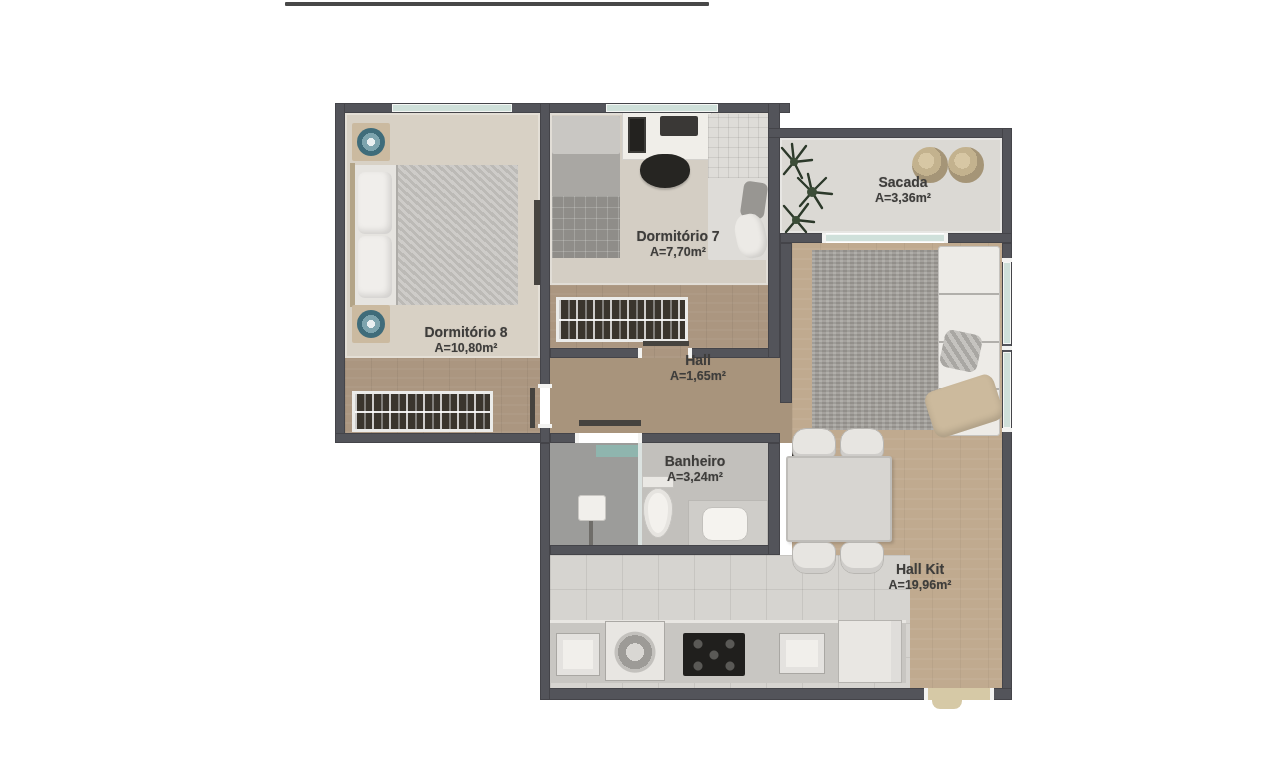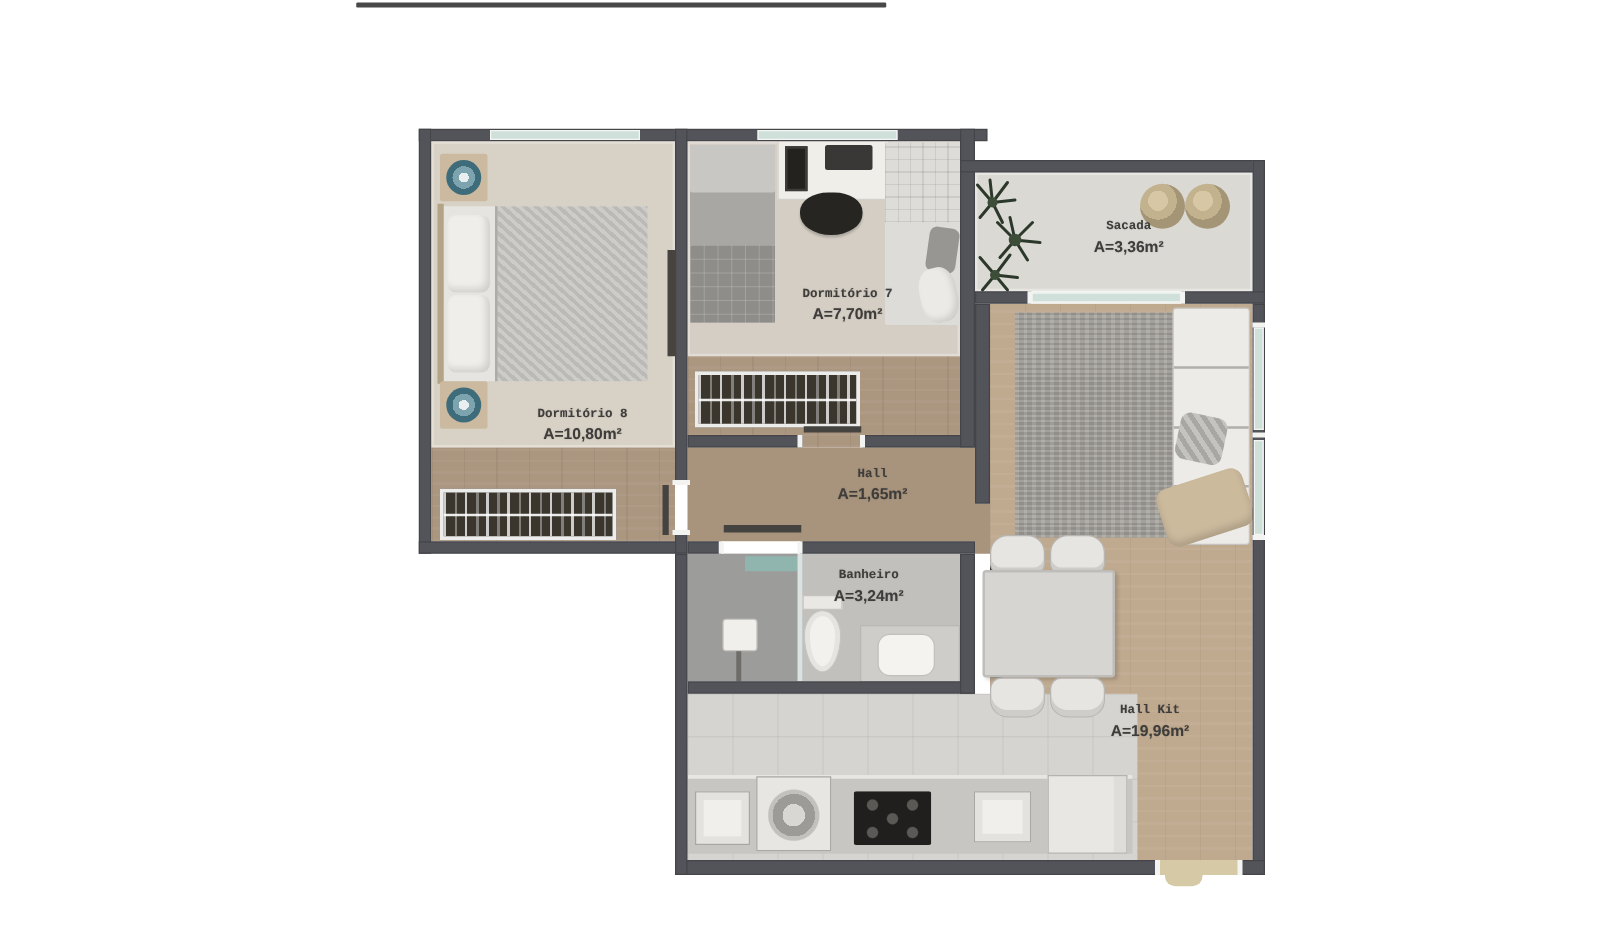--- a/index.html
+++ b/index.html
@@ -27,21 +27,21 @@
     background:radial-gradient(circle,#e9eff1 0 4px,#7da4ae 4px 9px,#3f6c7a 9px 14px);}
   .pouf{position:absolute;width:36px;height:36px;border-radius:50%;
     background:radial-gradient(circle at 40% 38%,#d7c7a4 0 8px,#c3b28e 8px 15px,#a59577 15px 19px);}
   .chair{position:absolute;width:42px;height:30px;background:#e7e5e1;border:1px solid #b8b6b2;
     border-radius:14px 14px 9px 9px;box-shadow:inset 0 -5px 0 rgba(0,0,0,.10);}
   .seam{position:absolute;left:0;width:100%;height:2px;background:#b1afab;}
   .rug{background:#a3a09b;background-image:repeating-linear-gradient(0deg,rgba(255,255,255,.09) 0 2px,rgba(0,0,0,.06) 2px 4px),repeating-linear-gradient(90deg,rgba(255,255,255,.07) 0 3px,rgba(0,0,0,.05) 3px 7px);}
   
   .rlabel{position:absolute;transform:translate(-50%,-42%);text-align:center;white-space:nowrap;
     color:#3e3d3b;font-weight:700;text-shadow:0 0 1px rgba(62,61,59,.35);}
-  .rname{font-size:10px;line-height:17px;font-family:Liberation Mono, monospace;}
+  .rname{font-size:14px;line-height:17px;}
   .rarea{font-size:12.5px;line-height:15px;}
   .title{position:absolute;left:186px;top:542px;width:264px;text-align:center;color:#262626;
     font-size:30px;line-height:39px;font-weight:600;letter-spacing:.3px;text-shadow:0 0 1px rgba(38,38,38,.3);}
 </style>
 </head>
 <body>
 
 <div class="canvas">
 
   <div class="abs" style="left:285px;top:2px;width:424px;height:4px;background:#484848;border-radius:1px;"></div>
@@ -184,21 +184,21 @@
     <div class="rarea">A=10,80m²</div>
   </div>
   <div class="rlabel" style="left:678px;top:241px;">
     <div class="rname">Dormitório 7</div>
     <div class="rarea">A=7,70m²</div>
   </div>
   <div class="rlabel" style="left:903px;top:187px;">
     <div class="rname">Sacada</div>
     <div class="rarea">A=3,36m²</div>
   </div>
-  <div class="rlabel" style="left:698px;top:385px;">
+  <div class="rlabel" style="left:698px;top:365px;">
     <div class="rname">Hall</div>
     <div class="rarea">A=1,65m²</div>
   </div>
   <div class="rlabel" style="left:695px;top:466px;">
     <div class="rname">Banheiro</div>
     <div class="rarea">A=3,24m²</div>
   </div>
   <div class="rlabel" style="left:920px;top:574px;">
     <div class="rname">Hall Kit</div>
     <div class="rarea">A=19,96m²</div>

